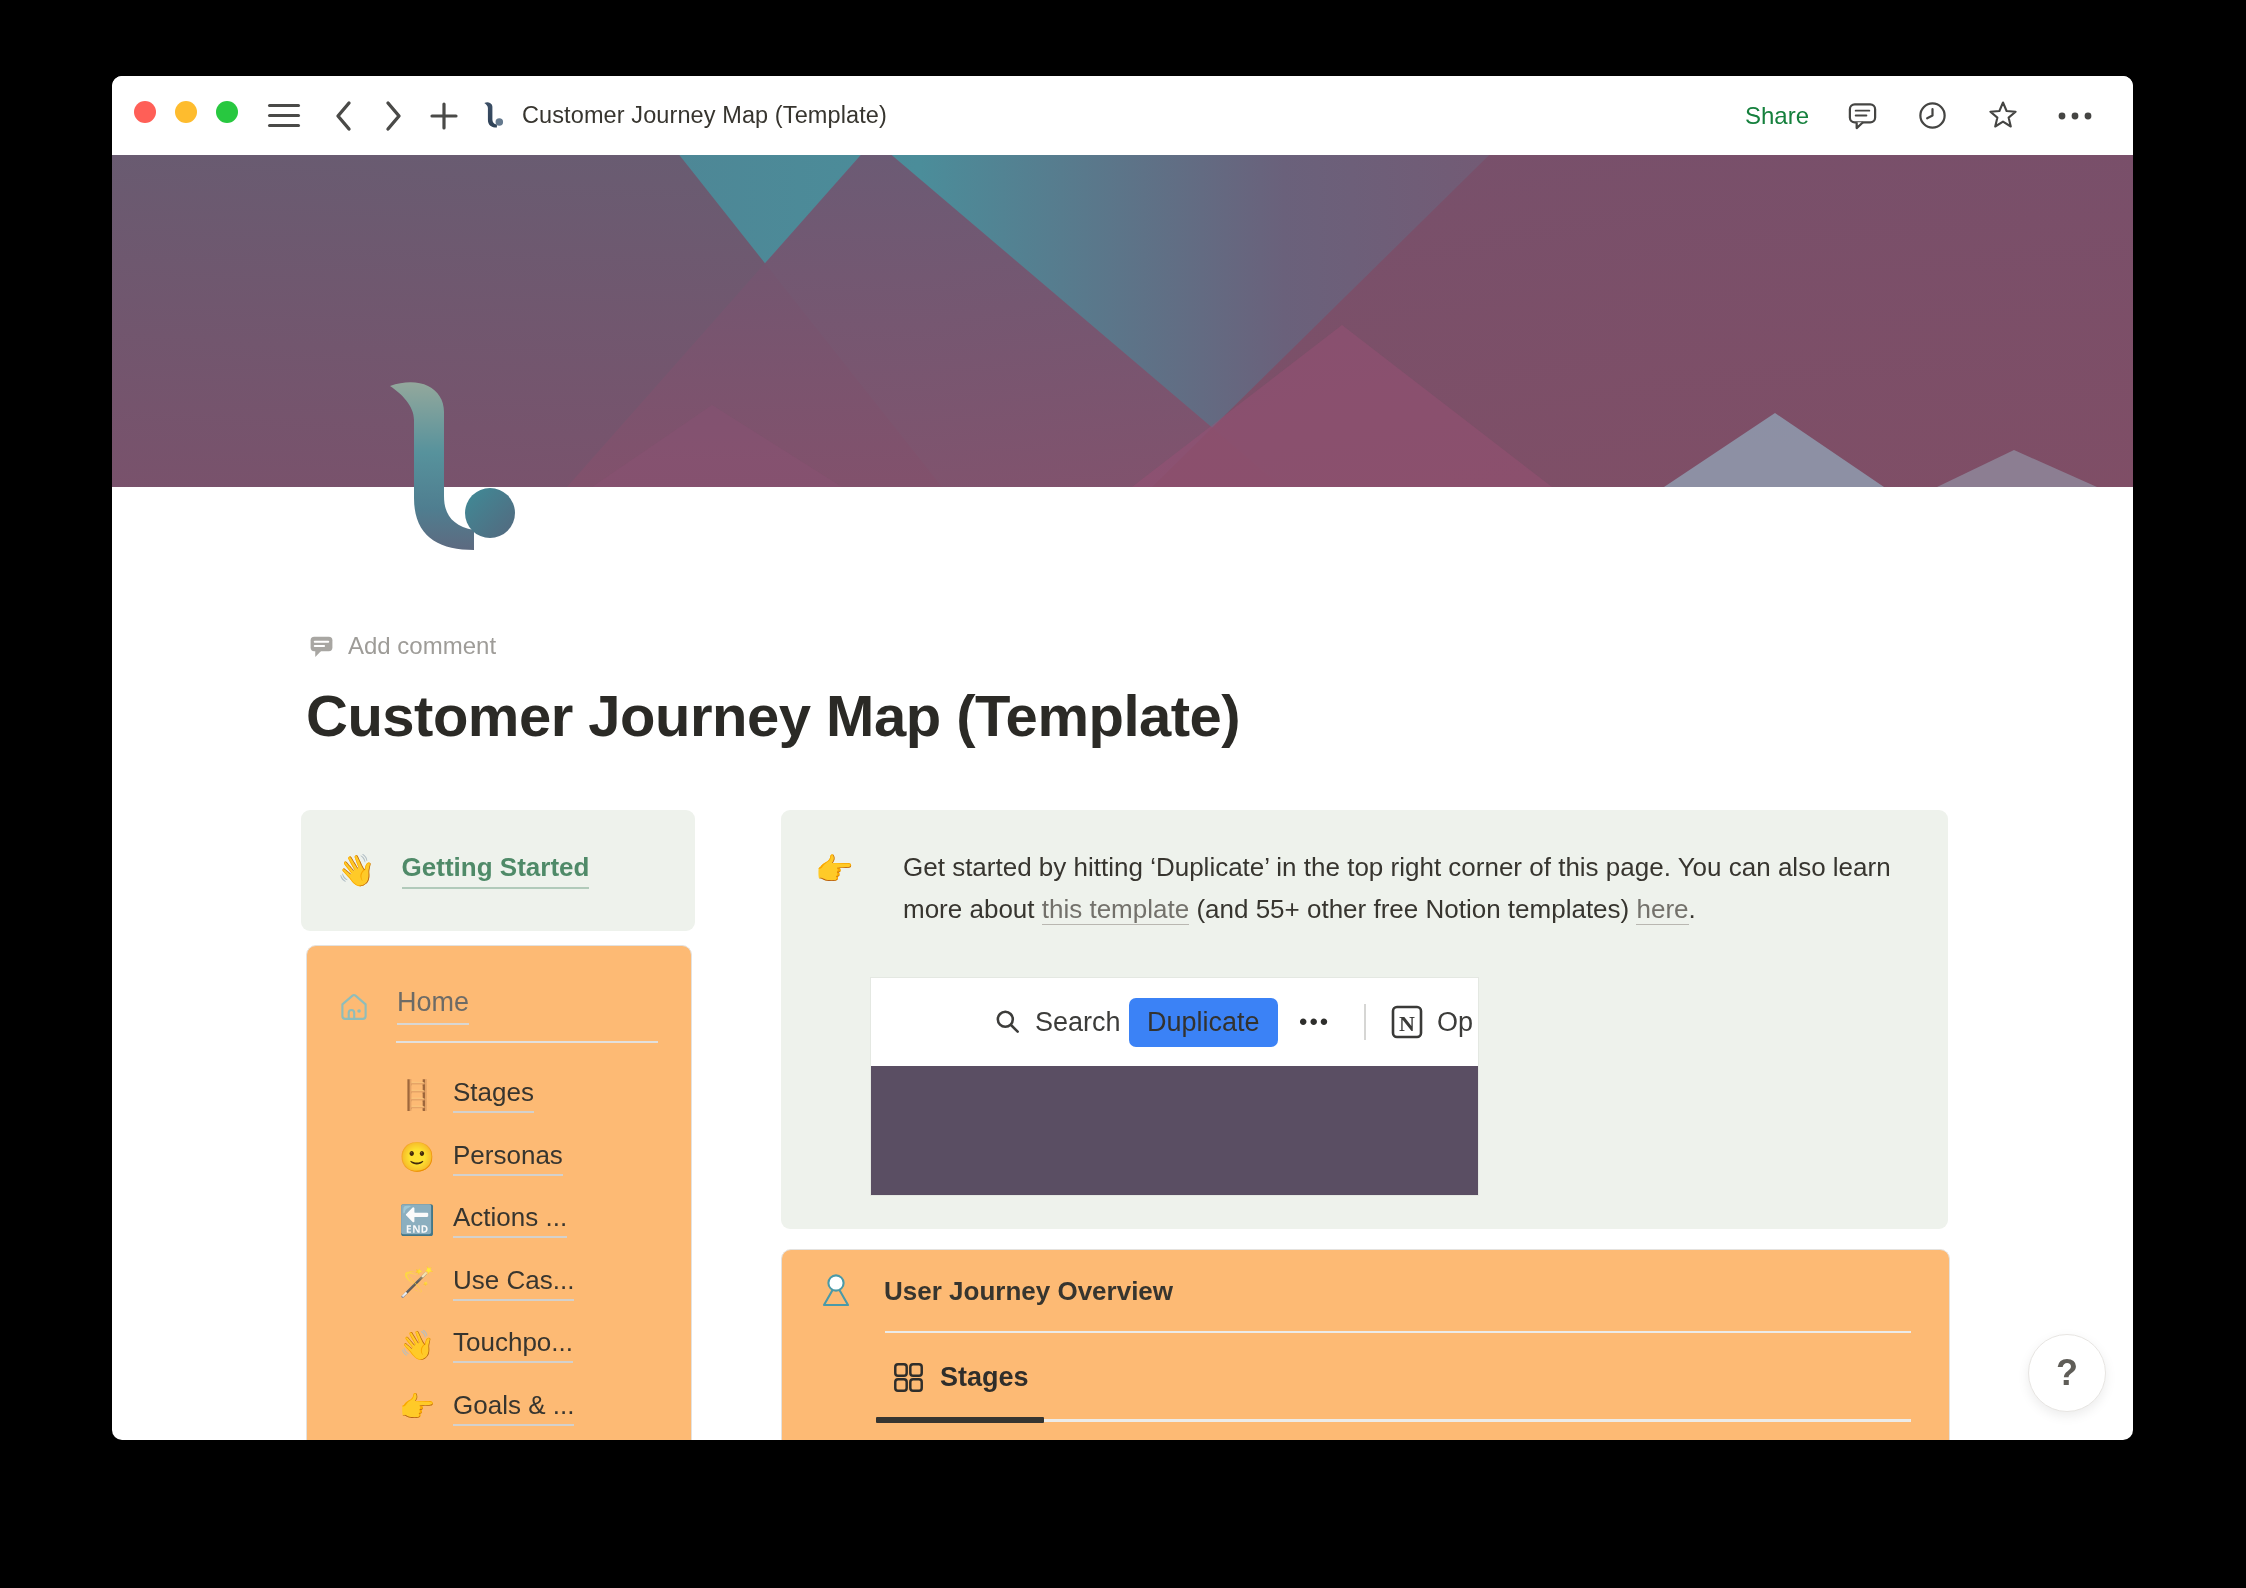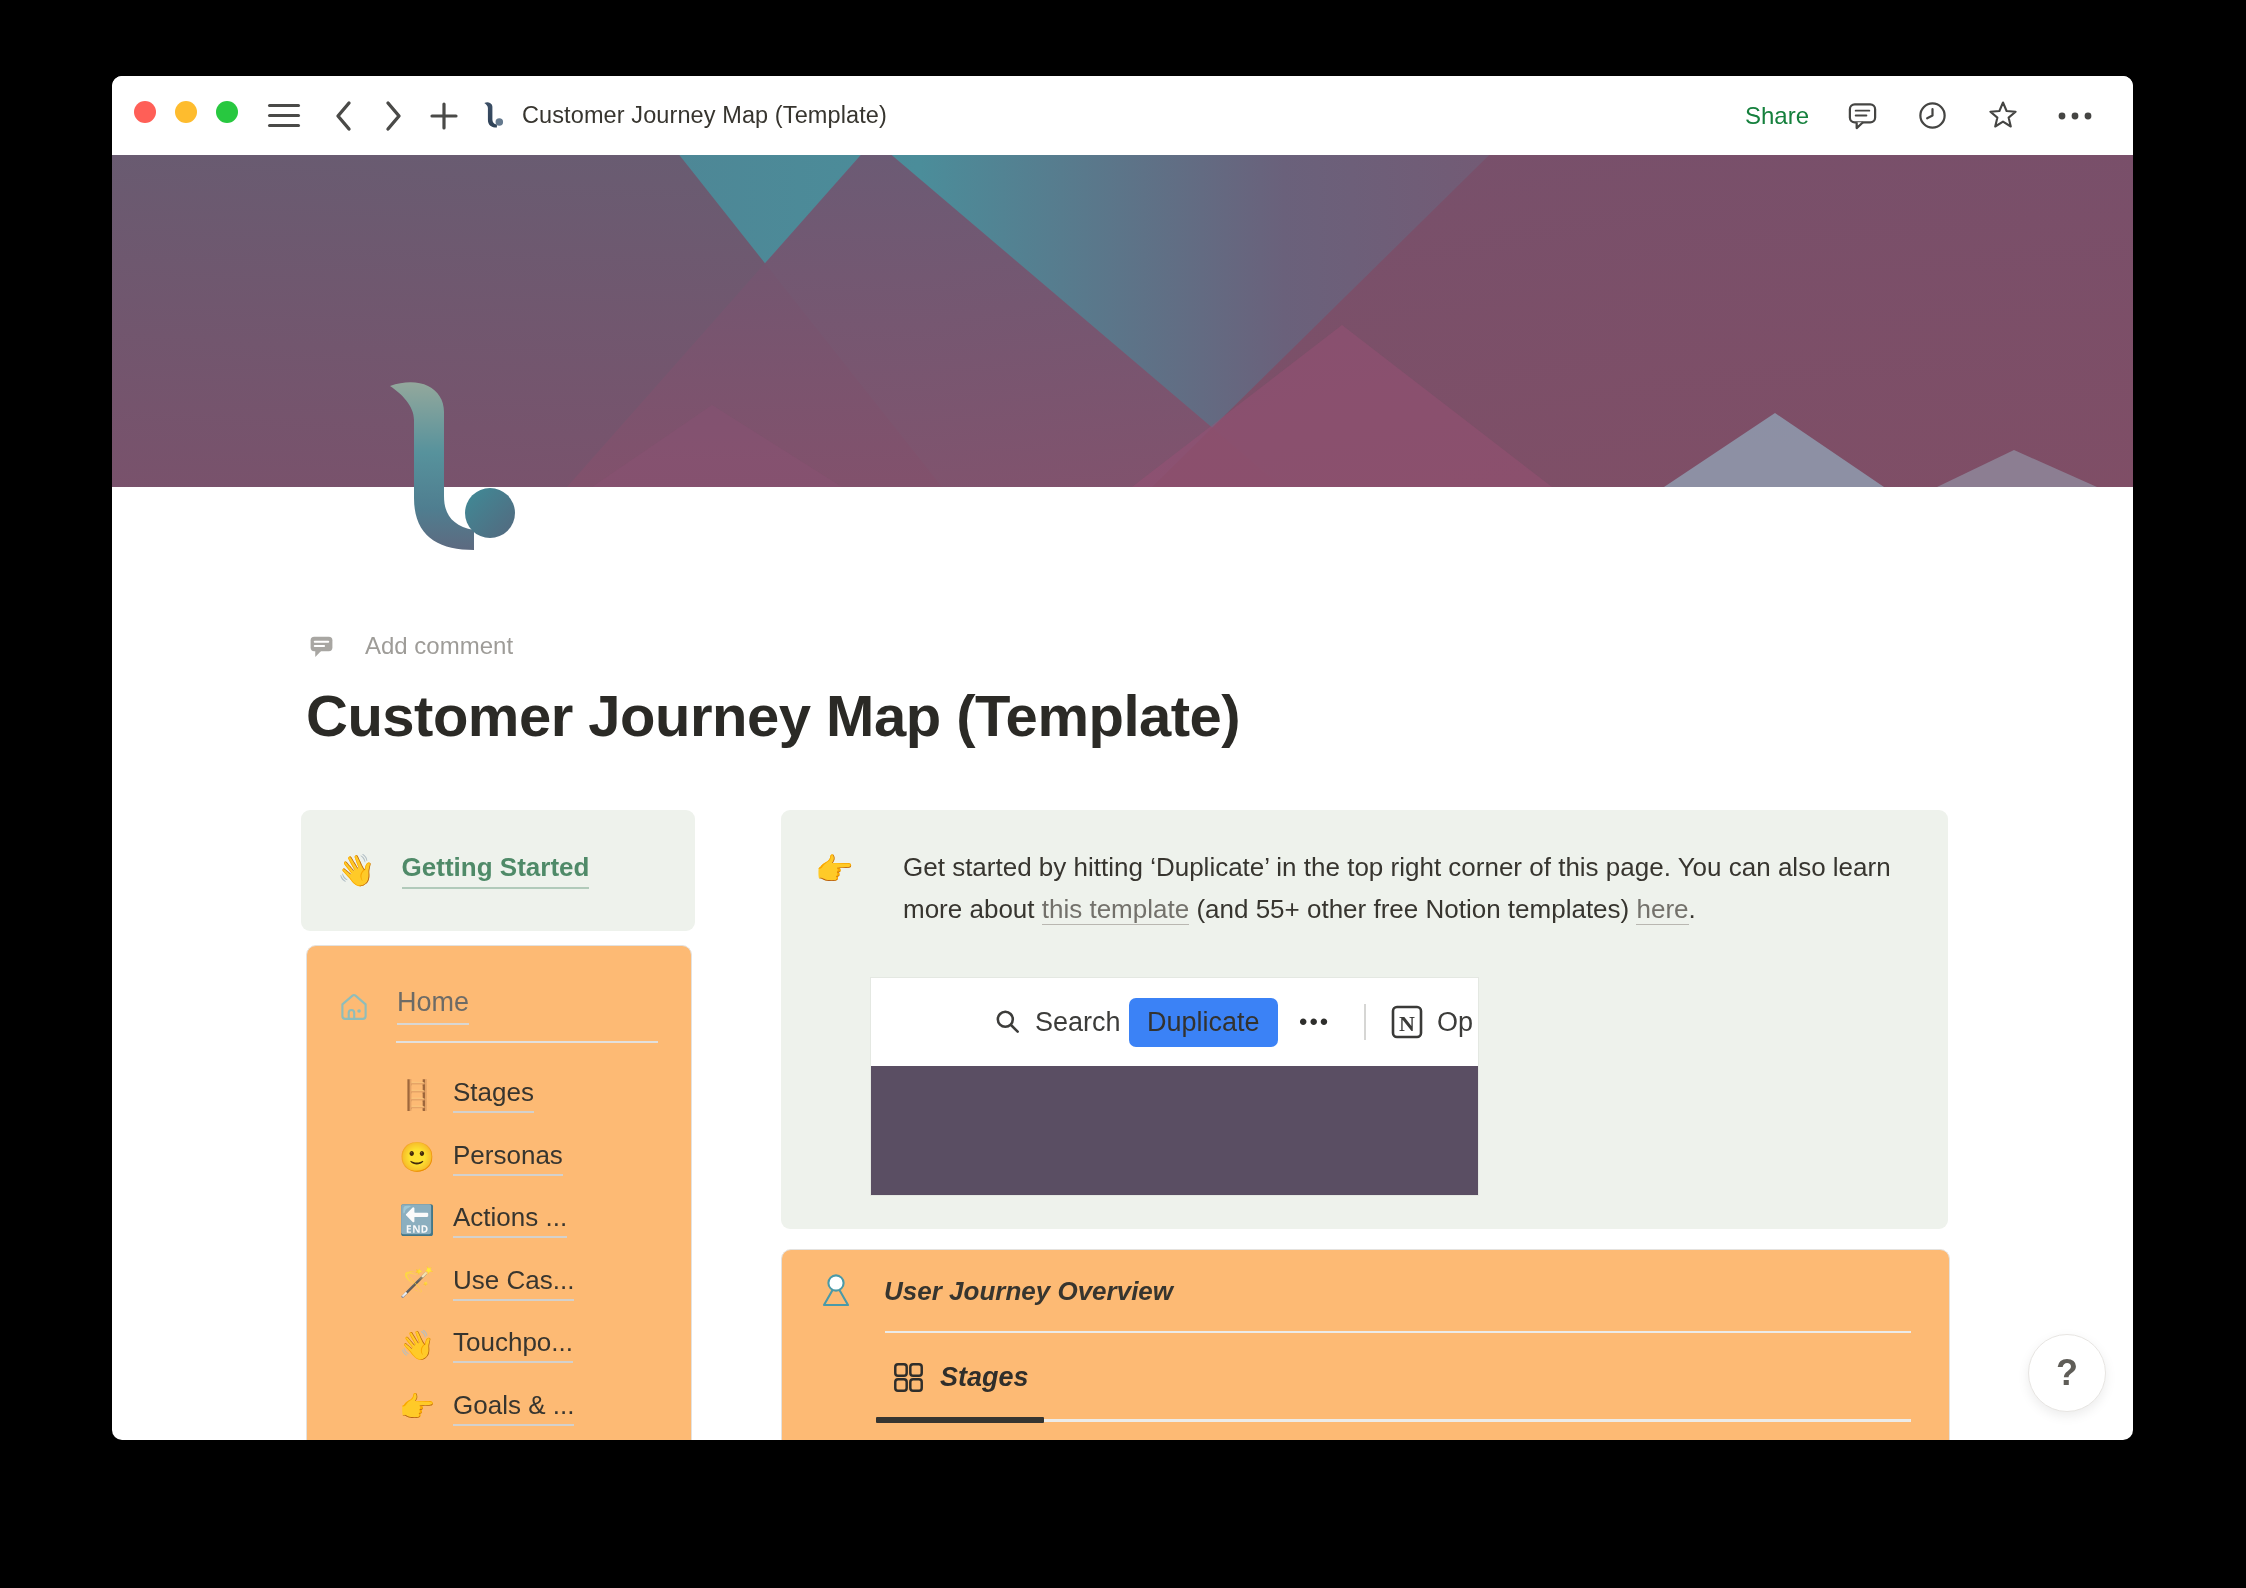--- a/index.html
+++ b/index.html
@@ -25,21 +25,21 @@
   .tb-title{position:absolute;left:410px;top:0;height:79px;display:flex;align-items:center;
     font-size:23.5px;font-weight:500;color:#37352f;letter-spacing:.1px;}
   .tb-right{position:absolute;right:0;top:0;height:79px;display:flex;align-items:center;gap:37px;padding-right:40px;}
   .share{font-size:24px;color:#15803d;}
   
   .cover{position:absolute;left:0;top:79px;width:2021px;height:332px;overflow:hidden;}
   .cover svg{display:block;width:100%;height:100%;}
   
   .page-logo{position:absolute;left:276px;top:304px;width:140px;height:180px;z-index:6;}
   
-  .add-comment{position:absolute;left:196px;top:556px;display:flex;align-items:center;gap:30px;}
+  .add-comment{position:absolute;left:196px;top:556px;display:flex;align-items:center;gap:13px;}
   .add-comment .txt{font-size:24px;font-weight:500;color:#9e9c98;}
   .page-title{position:absolute;left:194px;top:606px;font-size:58px;font-weight:700;
     letter-spacing:-.5px;color:#2b2a26;}
   
   .callout{position:absolute;background:var(--callout_bg,#eef2ec);border-radius:9px;}
   .gs-callout{left:189px;top:734px;width:394px;height:121px;}
   .gs-inner{position:absolute;left:36px;top:0;height:121px;display:flex;align-items:center;gap:26px;}
   .emoji{font-size:31px;line-height:1;display:inline-block;}
   .gs-label{font-size:26px;font-weight:700;color:var(--green_text,#4f8a68);
     border-bottom:2px solid rgba(79,138,104,.38);padding-bottom:4px;}
@@ -60,21 +60,21 @@
   .card{position:absolute;background:#fdba74;border:1.5px solid #e4e2df;border-radius:10px;}
   .home-card{left:194px;top:869px;width:384px;height:540px;}
   .home-head{position:absolute;left:28px;top:40px;display:flex;align-items:center;gap:24px;}
   .home-label{font-size:27px;font-weight:500;color:#6d6b66;border-bottom:2px solid #d9d7d3;padding-bottom:5px;}
   .home-divider{position:absolute;left:89px;top:95px;width:262px;height:2px;background:#e2e0dd;}
   .home-items{position:absolute;left:92px;top:118px;width:270px;}
   .home-item{height:62.5px;display:flex;align-items:center;gap:18px;cursor:pointer;}
   .home-item .emoji{font-size:29px;width:36px;text-align:center;}
   .home-item .lbl{font-size:26px;font-weight:500;color:#37352f;
     border-bottom:2px solid #d3d1cd;padding-bottom:3px;white-space:nowrap;}
-  .overview-card{left:669px;top:1173px;width:1167px;height:240px;font-style:italic;}
+  .overview-card{left:669px;top:1173px;width:1167px;height:240px;}
   .ov-head{position:absolute;left:36px;top:20px;display:flex;align-items:center;gap:30px;}
   .ov-title{font-size:26px;font-weight:600;color:#37352f;}
   .ov-divider{position:absolute;left:103px;top:81px;width:1026px;height:2px;background:#ebebe9;}
   .tab-row{position:absolute;left:111px;top:112px;display:flex;align-items:center;gap:16px;}
   .tab-label{font-size:27px;font-weight:600;color:#2f2e2b;}
   .tab-line{position:absolute;left:94px;top:169px;width:1035px;height:3px;background:#ececea;}
   .tab-line-active{position:absolute;left:94px;top:167px;width:168px;height:6px;background:#363530;border-radius:1px;}
   
   .help-btn{position:absolute;left:1916px;top:1258px;width:76px;height:76px;border-radius:50%;
     background:#fff;border:1.5px solid #e7e5e2;box-shadow:0 4px 12px rgba(0,0,0,.08);

